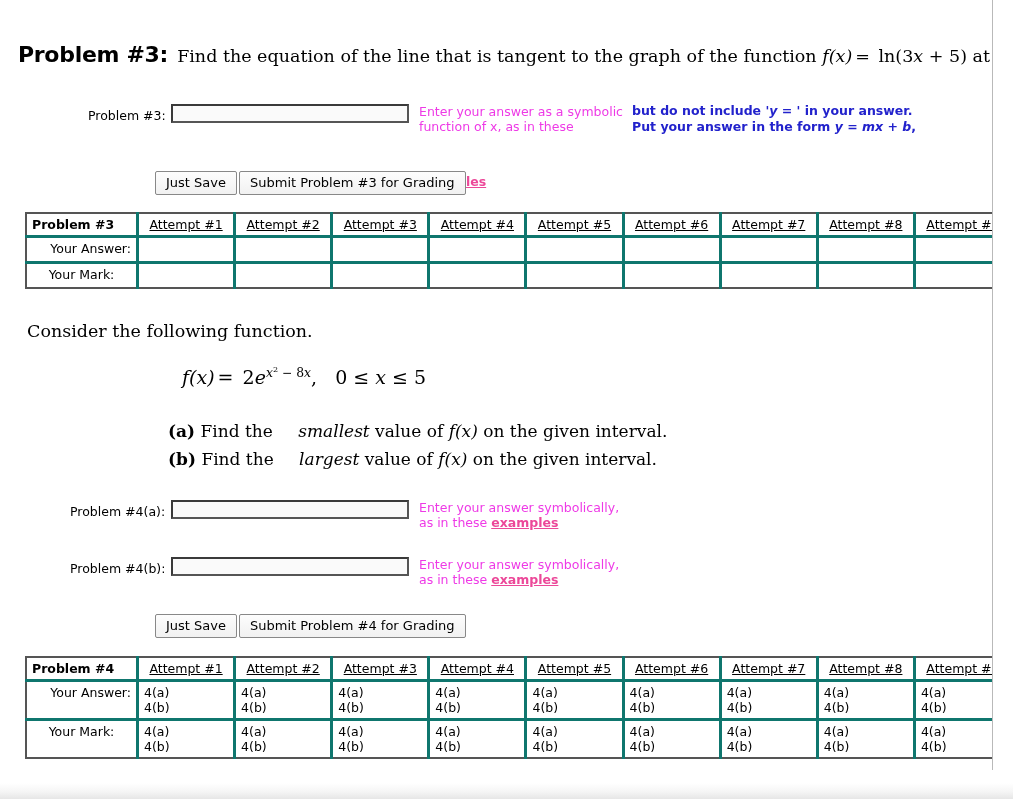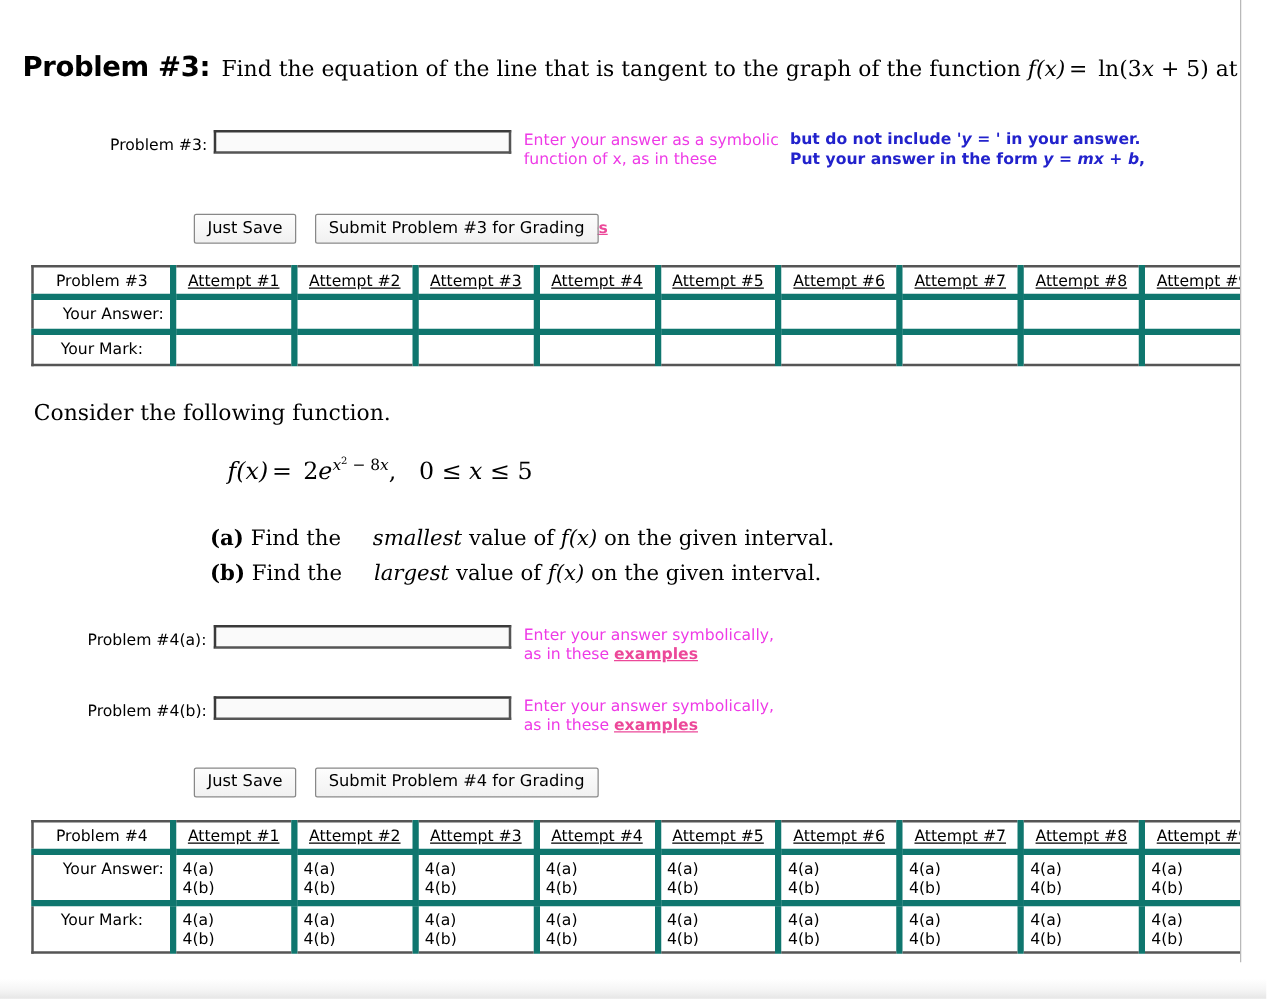--- a/index.html
+++ b/index.html
@@ -121,21 +121,21 @@
     font-size: 12.5px;
     font-family: "DejaVu Sans", sans-serif;
     color: #2222cc;
     font-weight: bold;
     line-height: 16px;
     white-space: nowrap;
   }
   .hint-blue .mi { font-family: "DejaVu Sans", sans-serif; font-style: italic; }
 
   
-  .button-row { position: absolute; display: flex; gap: 15px; }
+  .button-row { position: absolute; display: flex; gap: 2px; }
   .btn {
     font-family: "DejaVu Sans", sans-serif;
     font-size: 13px;
     color: #000000;
     background: linear-gradient(to bottom, #fdfdfd 0%, #f1f1f1 100%);
     border: 1px solid #888888;
     border-radius: 2px;
     padding: 3px 10px 4px 10px;
     cursor: pointer;
     white-space: nowrap;
@@ -144,29 +144,29 @@
   
   .attempt-table {
     position: absolute;
     border-collapse: collapse;
     font-family: "DejaVu Sans", sans-serif;
     font-size: 12.5px;
     table-layout: fixed;
     background: #ffffff;
   }
   .attempt-table td {
-    border: 5px solid #0f766e;
+    border: 3px solid #0f766e;
     vertical-align: top;
     padding: 3px 5px 3px 5px;
   }
   .attempt-table .corner {
     border-left: 2px solid #555555;
     border-top: 2px solid #555555;
-    text-align: center;
-    font-weight: normal;
+    text-align: left;
+    font-weight: bold;
     white-space: nowrap;
     width: 99px;
   }
   .attempt-table .rowhead {
     border-left: 2px solid #555555;
     text-align: right;
     white-space: nowrap;
   }
   .attempt-table .rowhead-last { border-bottom: 2px solid #555555; text-align: center; }
   .attempt-table .corner-last { border-bottom: 2px solid #555555; }

